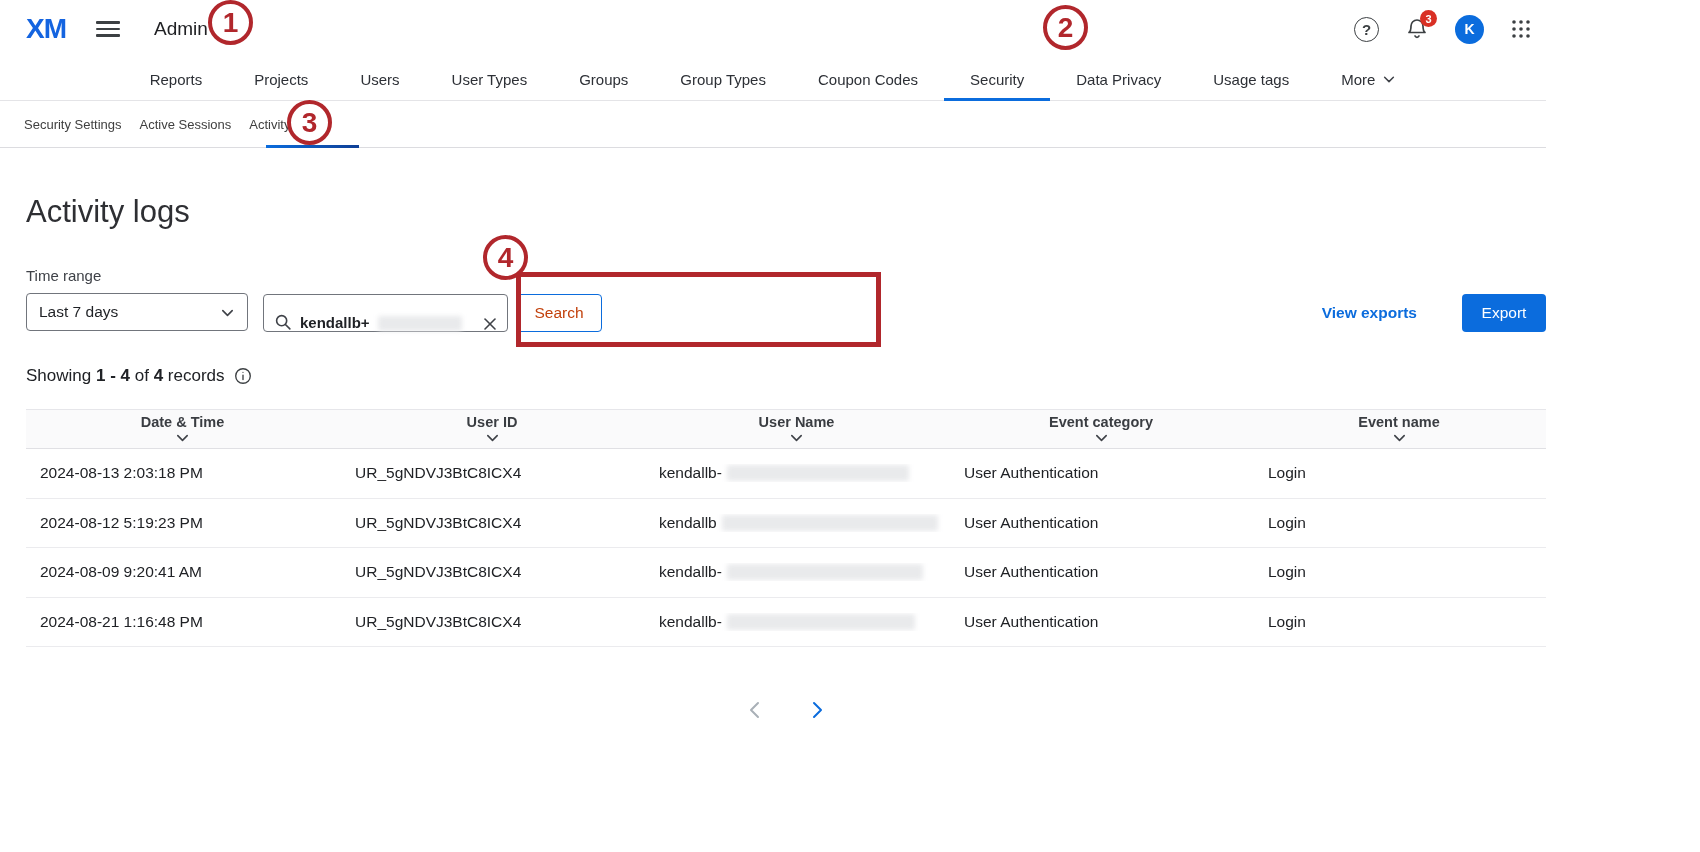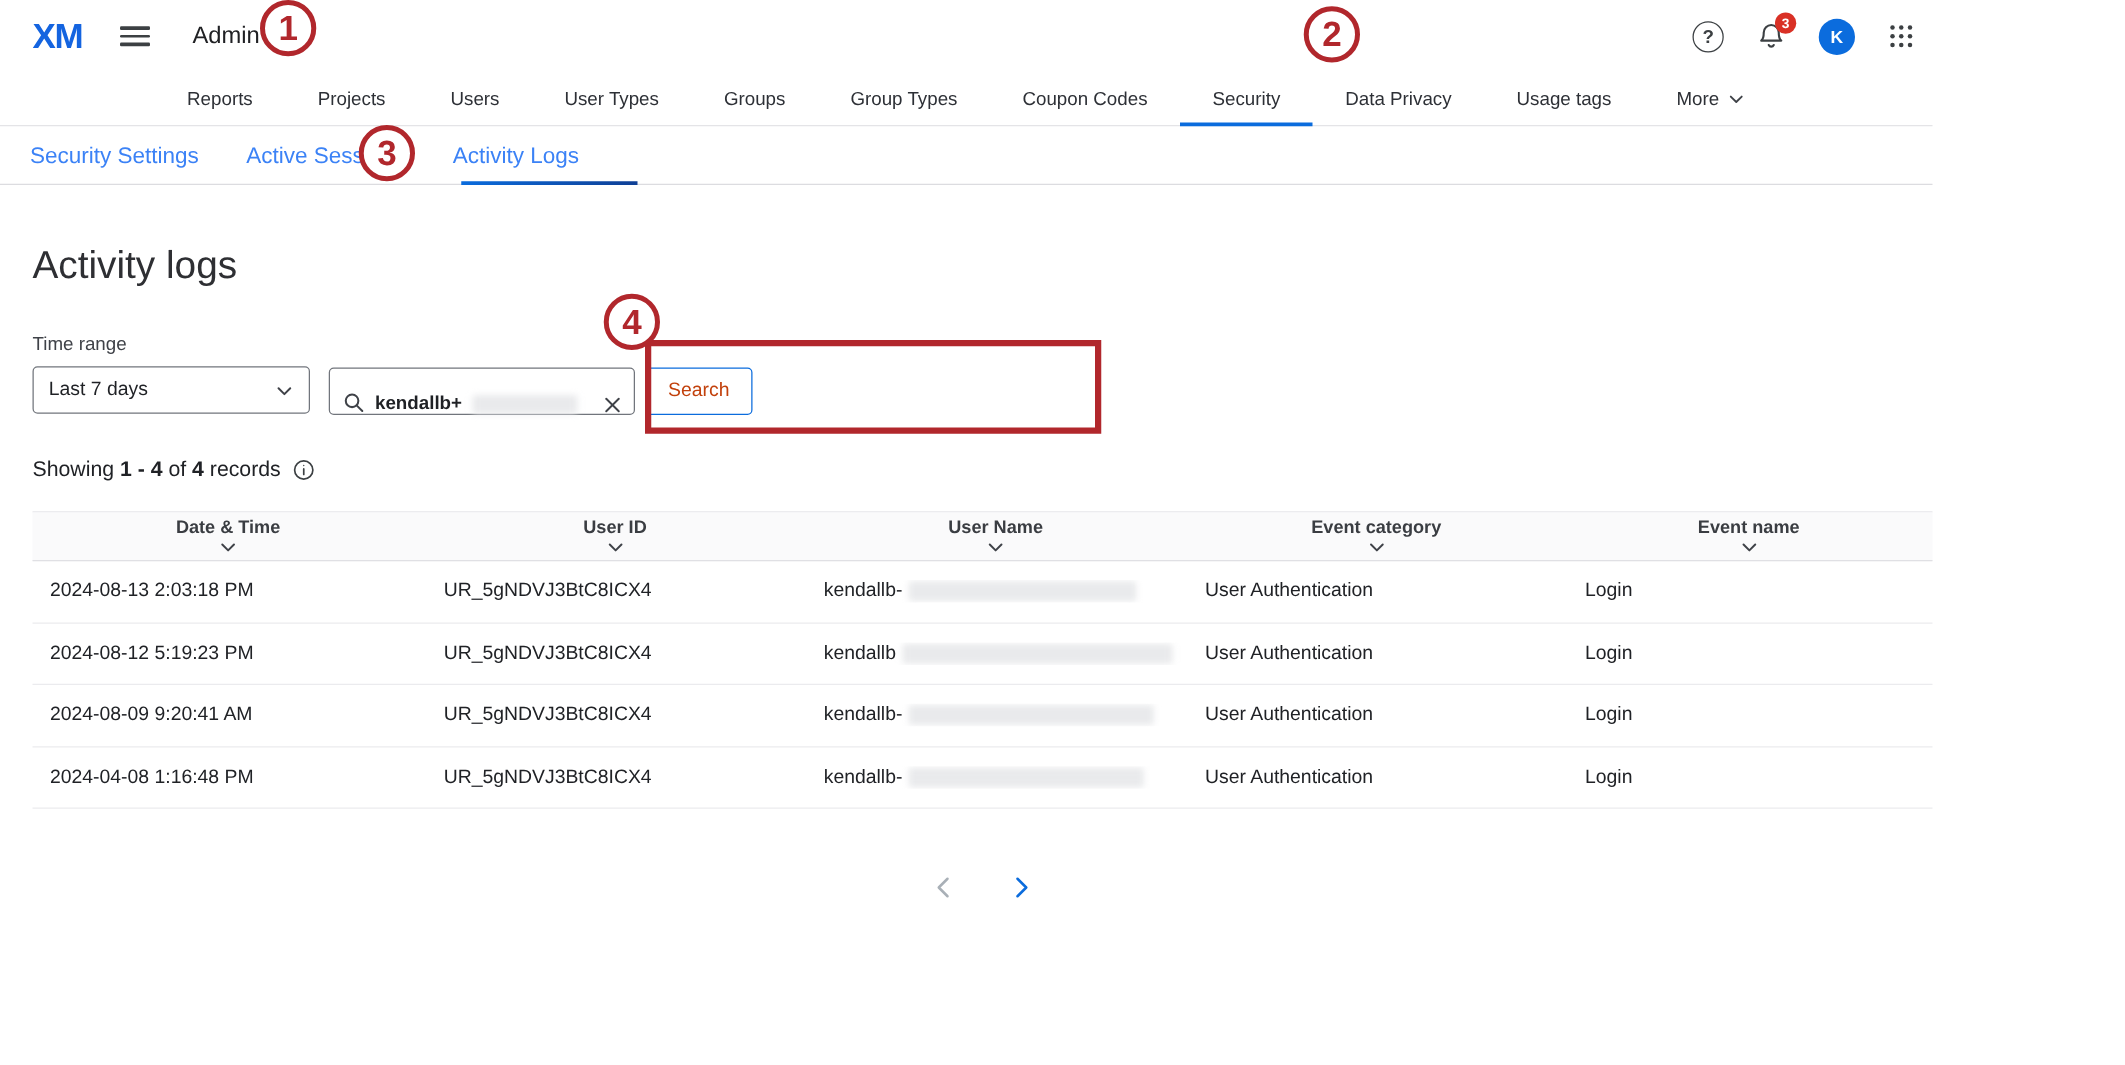--- a/index.html
+++ b/index.html
@@ -29,21 +29,21 @@
 
   
   .navbar { display:flex; height:43px; border-bottom:1px solid #e4e4e7;justify-content:center; }
   .nav-item { display:flex; align-items:center; gap:7px; padding:0 26px; font-size:15px; color:#2d3036;
     position:relative; cursor:pointer; white-space:nowrap; }
   .nav-item.active::after { content:""; position:absolute; left:0; right:0; bottom:-1px; height:3px; background:#0b6cdd; }
   .chev { color:#3f4248; flex:0 0 auto; }
 
   
   .subnav { display:flex; height:47px; border-bottom:1px solid #dcdce0; }
-  .subnav-item { display:flex; align-items:center; padding:0 19px; font-size:18px; color:#3b82f6;
+  .subnav-item { display:flex; align-items:center; padding:0 9px; font-size:13px; color:#404040;
     position:relative; cursor:pointer; white-space:nowrap; }
   .subnav-item:first-child { padding-left:24px; }
   .subnav-item.active::after { content:""; position:absolute; left:26px; right:-28px; bottom:-1px; height:3px;
     background:linear-gradient(90deg,#0b6cdd,#0f3f95); }
 
   
   main { padding-left:26px; position:relative; }
   .page-title { margin:46px 0 0; font-size:31px; font-weight:400; color:#2e2f33; }
 
   .filters { margin-top:37px; display:flex; width:1520px; align-items:flex-start; }
@@ -217,20 +217,24 @@
           <span class="clear-x">
             <svg width="14" height="14" viewBox="0 0 14 14">
                 <line x1="2" y1="2" x2="12" y2="12" stroke="currentColor" stroke-width="1.6" stroke-linecap="round"></line>
                 <line x1="12" y1="2" x2="2" y2="12" stroke="currentColor" stroke-width="1.6" stroke-linecap="round"></line>
               </svg>
           </span>
         </div>
         <button class="search-btn">Search</button>
       </div>
 
+      <div class="filters-right">
+        <span class="view-exports">View exports</span>
+        <button class="export-btn">Export</button>
+      </div>
     </div>
 
     <div class="records-line">
       <span class="records-text">
         <span>Showing</span>
         <b>1 - 4</b>
         <span>of</span>
         <b>4</b>
         <span>records</span>
       </span>
@@ -304,21 +308,21 @@
         <div class="td">UR_5gNDVJ3BtC8ICX4</div>
         <div class="td">
           <span>kendallb-</span>
           <span class="redact name-redact" style="width:196px;"></span>
         </div>
         <div class="td">User Authentication</div>
         <div class="td">Login</div>
       </div>
 
       <div class="trow">
-        <div class="td">2024-04-08 1:16:48 PM</div>
+        <div class="td">2024-08-21 1:16:48 PM</div>
         <div class="td">UR_5gNDVJ3BtC8ICX4</div>
         <div class="td">
           <span>kendallb-</span>
           <span class="redact name-redact" style="width:188px;"></span>
         </div>
         <div class="td">User Authentication</div>
         <div class="td">Login</div>
       </div>
     </div>
 

